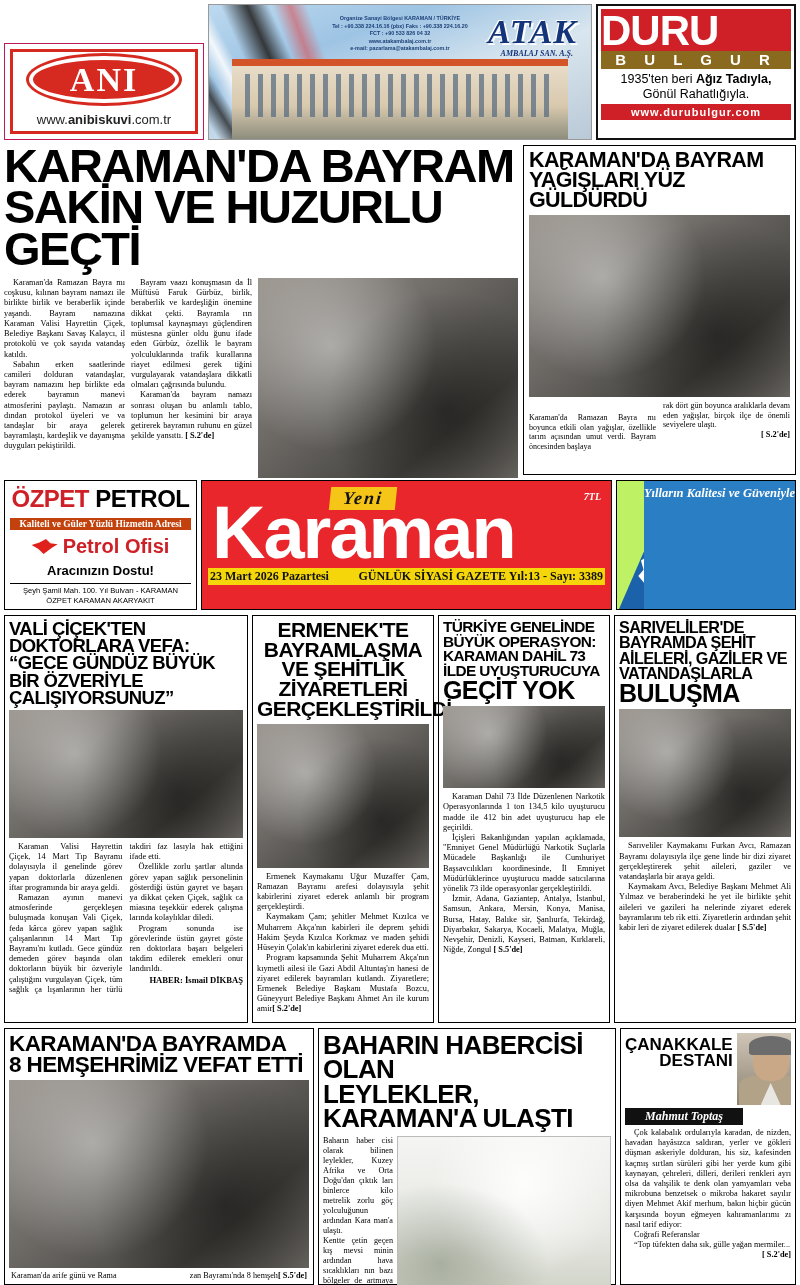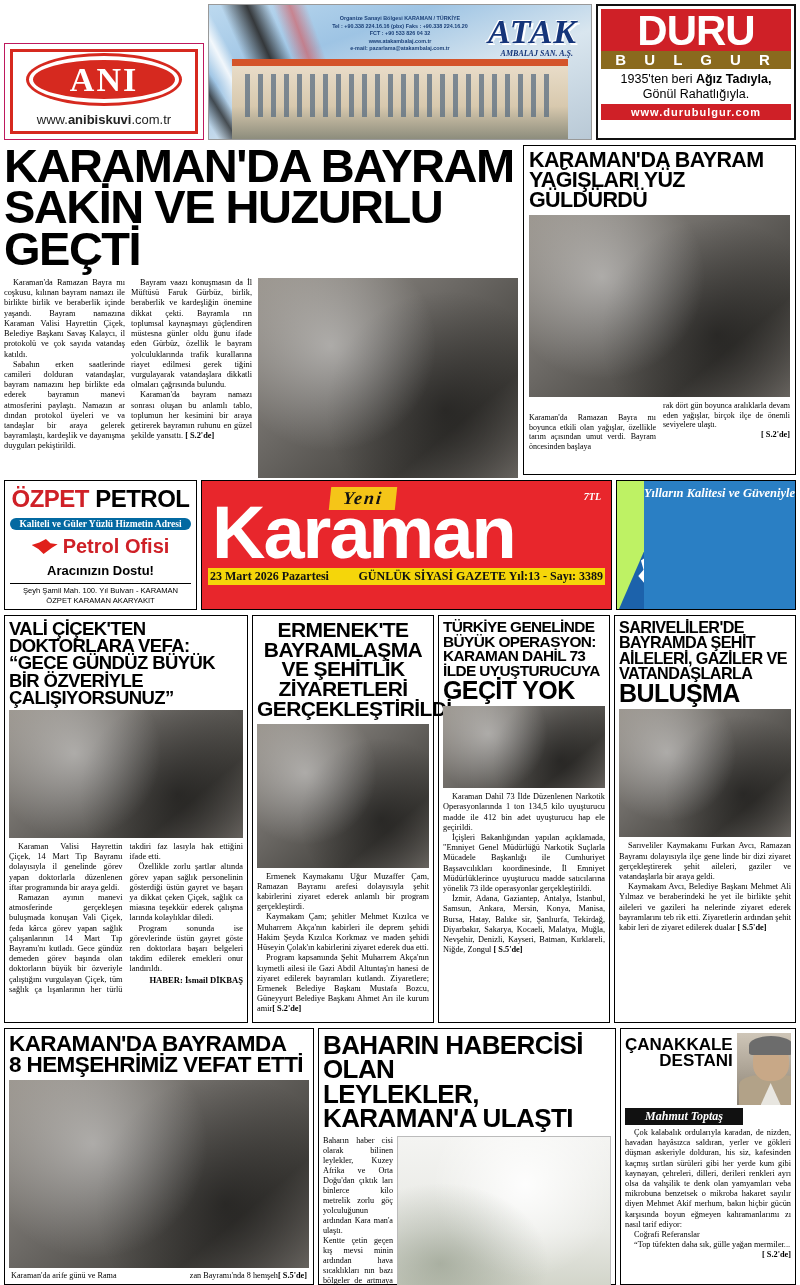--- a/index.html
+++ b/index.html
@@ -55,21 +55,21 @@
                font-style:italic; font-weight:bold; font-size:34px; color:#15357a;
                text-shadow:2px 2px 0 #fff,-1px -1px 0 #fff; letter-spacing:1px; }
   .atak-sub { position:absolute; top:44px; right:18px; font-family:"Liberation Serif",serif;
               font-style:italic; font-weight:bold; font-size:8px; color:#15357a; }
   .atak-info { position:absolute; top:10px; left:50%; transform:translateX(-50%);
                text-align:center; font-size:5.4px; line-height:7.6px; color:#1a3f77; font-weight:bold;
                font-family:"Liberation Sans",sans-serif; white-space:nowrap; }
 
   .ad-duru { width:200px; border:2px solid #111; padding:3px; background:#fff;
              display:flex; flex-direction:column; }
-  .duru-red { background:#cf2027; text-align:center; padding:2px 0 0; }
+  .duru-red { background:#cf2027; text-align:left; padding:2px 0 0; }
   .duru-red span { font-family:"Liberation Sans",sans-serif; font-weight:bold; font-size:42px;
                    color:#fff; letter-spacing:-1px; line-height:0.95; display:block; }
   .duru-gold { background:#8a6a1e; text-align:center; }
   .duru-gold span { font-family:"Liberation Sans",sans-serif; font-weight:bold; font-size:15px;
                     color:#fff; letter-spacing:7px; }
   .duru-slog { text-align:center; font-family:"Liberation Sans",sans-serif; font-size:12.5px;
                line-height:15px; padding:3px 0 2px; }
   .duru-slog b { font-weight:bold; }
   .duru-url { background:#cf2027; text-align:center; font-family:"Liberation Sans",sans-serif;
               font-weight:bold; font-size:11px; color:#fff; letter-spacing:1px; padding:2px 0; }
@@ -89,22 +89,22 @@
   .lead-right-cap { display:flex; gap:7px; margin-top:4px; font-size:8px; line-height:9.6px;
                     text-align:justify; }
 
   
   .masthead-row { display:flex; gap:4px; margin-top:5px; height:130px; }
   .ad-ozpet { width:193px; border:1px solid #000; padding:4px 5px; display:flex;
               flex-direction:column; align-items:center; justify-content:space-between; }
   .ozpet-t { font-family:"Liberation Sans",sans-serif; font-weight:bold; font-size:24px;
              letter-spacing:-0.5px; }
   .ozpet-t .r { color:#cf2027; }
-  .ozpet-bar { background:#0369a1; color:#fff; font-family:"Liberation Serif",serif; font-weight:bold;
-               font-size:9.5px; padding:1px 5px; width:100%; text-align:center;border-radius:6px; }
+  .ozpet-bar { background:#c2410c; color:#fff; font-family:"Liberation Serif",serif; font-weight:bold;
+               font-size:9.5px; padding:1px 5px; width:100%; text-align:center; }
   .ozpet-po { display:flex; align-items:center; gap:5px; }
   .po-mark { width:26px; height:15px; background:#e0201b;
              clip-path:polygon(0 40%,30% 22%,55% 0,72% 28%,100% 34%,78% 58%,46% 100%,26% 66%); }
   .ozpet-po span { font-family:"Liberation Sans",sans-serif; font-weight:bold; font-size:20px; color:#cf2027; }
   .ozpet-dost { font-family:"Liberation Sans",sans-serif; font-weight:bold; font-size:13px; }
   .ozpet-addr { border-top:1px solid #000; width:100%; text-align:center; font-size:7.6px;
                 line-height:9.4px; padding-top:2px; font-family:"Liberation Sans",sans-serif; }
 
   .masthead { flex:1; background:#e8262c; border:1px solid #000; position:relative;
               display:flex; flex-direction:column; justify-content:center; padding:3px 6px 5px; }

